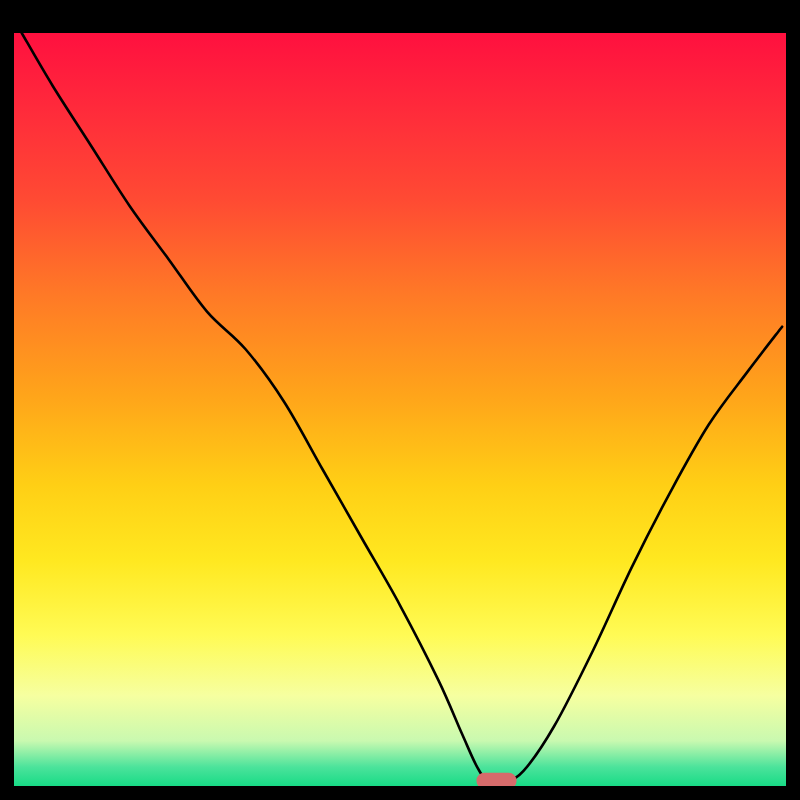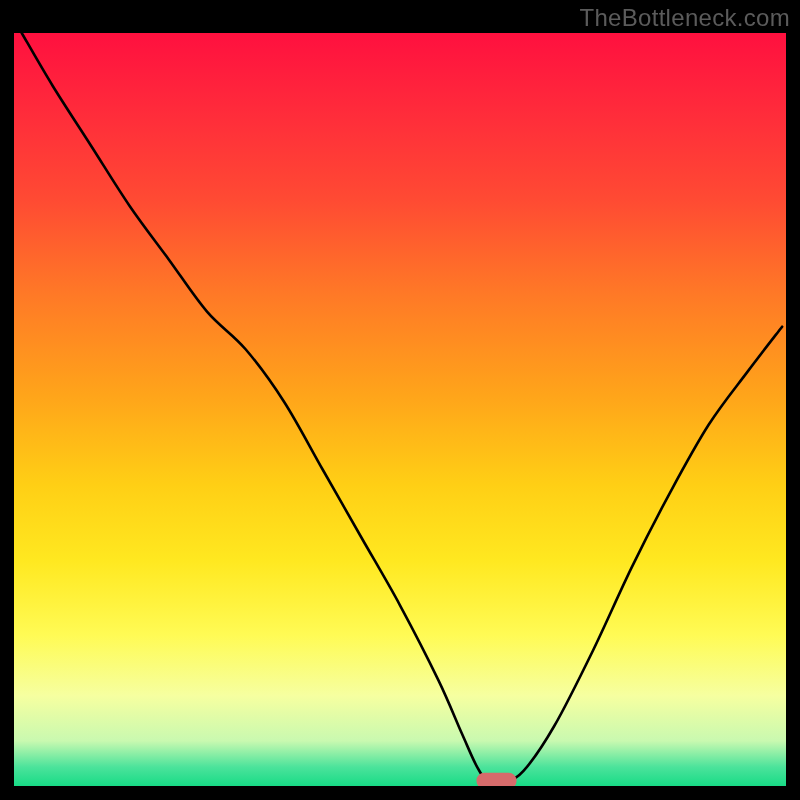--- a/index.html
+++ b/index.html
@@ -38,21 +38,20 @@
   .plot svg {
     display: block;
     width: 772px;
     height: 753px;
   }
 </style>
 </head>
 <body>
 
 <div class="frame">
-  <div class="watermark">TheBottleneck.com</div>
 
   <div class="plot">
     <svg viewBox="0 0 772 753" preserveAspectRatio="none">
       <defs>
         <linearGradient id="bg-grad" x1="0" y1="0" x2="0" y2="1">
             <stop offset="0.00%" stop-color="#ff103f"></stop>
             <stop offset="10.00%" stop-color="#ff2a3b"></stop>
             <stop offset="22.00%" stop-color="#ff4a33"></stop>
             <stop offset="35.00%" stop-color="#ff7a26"></stop>
             <stop offset="48.00%" stop-color="#ffa41a"></stop>

